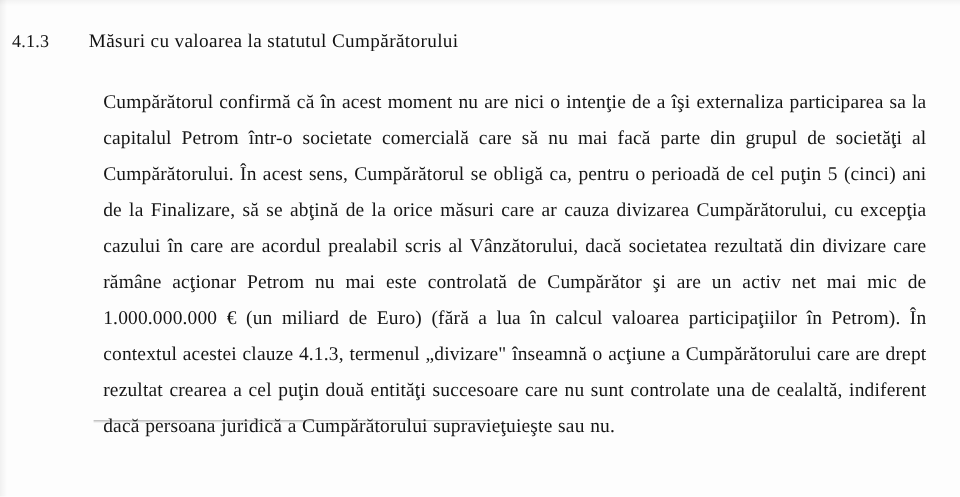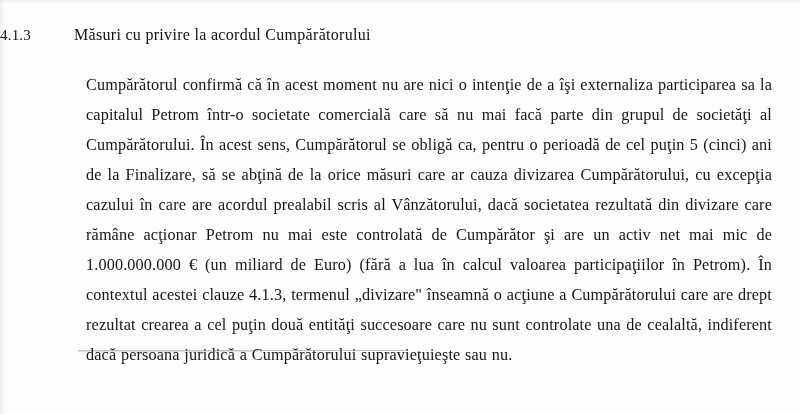--- a/index.html
+++ b/index.html
@@ -29,20 +29,21 @@
   .heading-row {
     position: absolute;
     left: 0;
     top: 26px;
     width: 800px;
     display: flex;
     align-items: baseline;
   }
   .clause-number {
     width: 74px;
+    padding-left: 10px;
     box-sizing: border-box;
     font-size: 15px;
     letter-spacing: 0.2px;
     color: #141414;
   }
   .clause-title {
     font-size: 16px;
     letter-spacing: 0.3px;
     color: #121212;
   }
@@ -86,21 +87,21 @@
 
 <div class="page">
 
   <div class="edge-fade-top"></div>
   <div class="edge-fade-left"></div>
 
   <section class="clause">
 
     <div class="heading-row">
       <span class="clause-number">4.1.3</span>
-      <span class="clause-title">Măsuri cu privire la acordul Cumpărătorului</span>
+      <span class="clause-title">Măsuri cu valoarea la statutul Cumpărătorului</span>
     </div>
 
     <div class="body-block">
       <p class="body-par">Cumpărătorul confirmă că în acest moment nu are nici o intenţie de a îşi externaliza participarea sa la capitalul Petrom într-o societate comercială care să nu mai facă parte din grupul de societăţi al Cumpărătorului. În acest sens, Cumpărătorul se obligă ca, pentru o perioadă de cel puţin 5 (cinci) ani de la Finalizare, să se abţină de la orice măsuri care ar cauza divizarea Cumpărătorului, cu excepţia cazului în care are acordul prealabil scris al Vânzătorului, dacă societatea rezultată din divizare care rămâne acţionar Petrom nu mai este controlată de Cumpărător şi are un activ net mai mic de 1.000.000.000 € (un miliard de Euro) (fără a lua în calcul valoarea participaţiilor în Petrom). În contextul acestei clauze 4.1.3, termenul „divizare" înseamnă o acţiune a Cumpărătorului care are drept rezultat crearea a cel puţin două entităţi succesoare care nu sunt controlate una de cealaltă, indiferent dacă persoana juridică a Cumpărătorului supravieţuieşte sau nu.</p>
     </div>
 
   </section>
 
   <div class="smudge smudge-a"></div>
   <div class="smudge smudge-b"></div>

